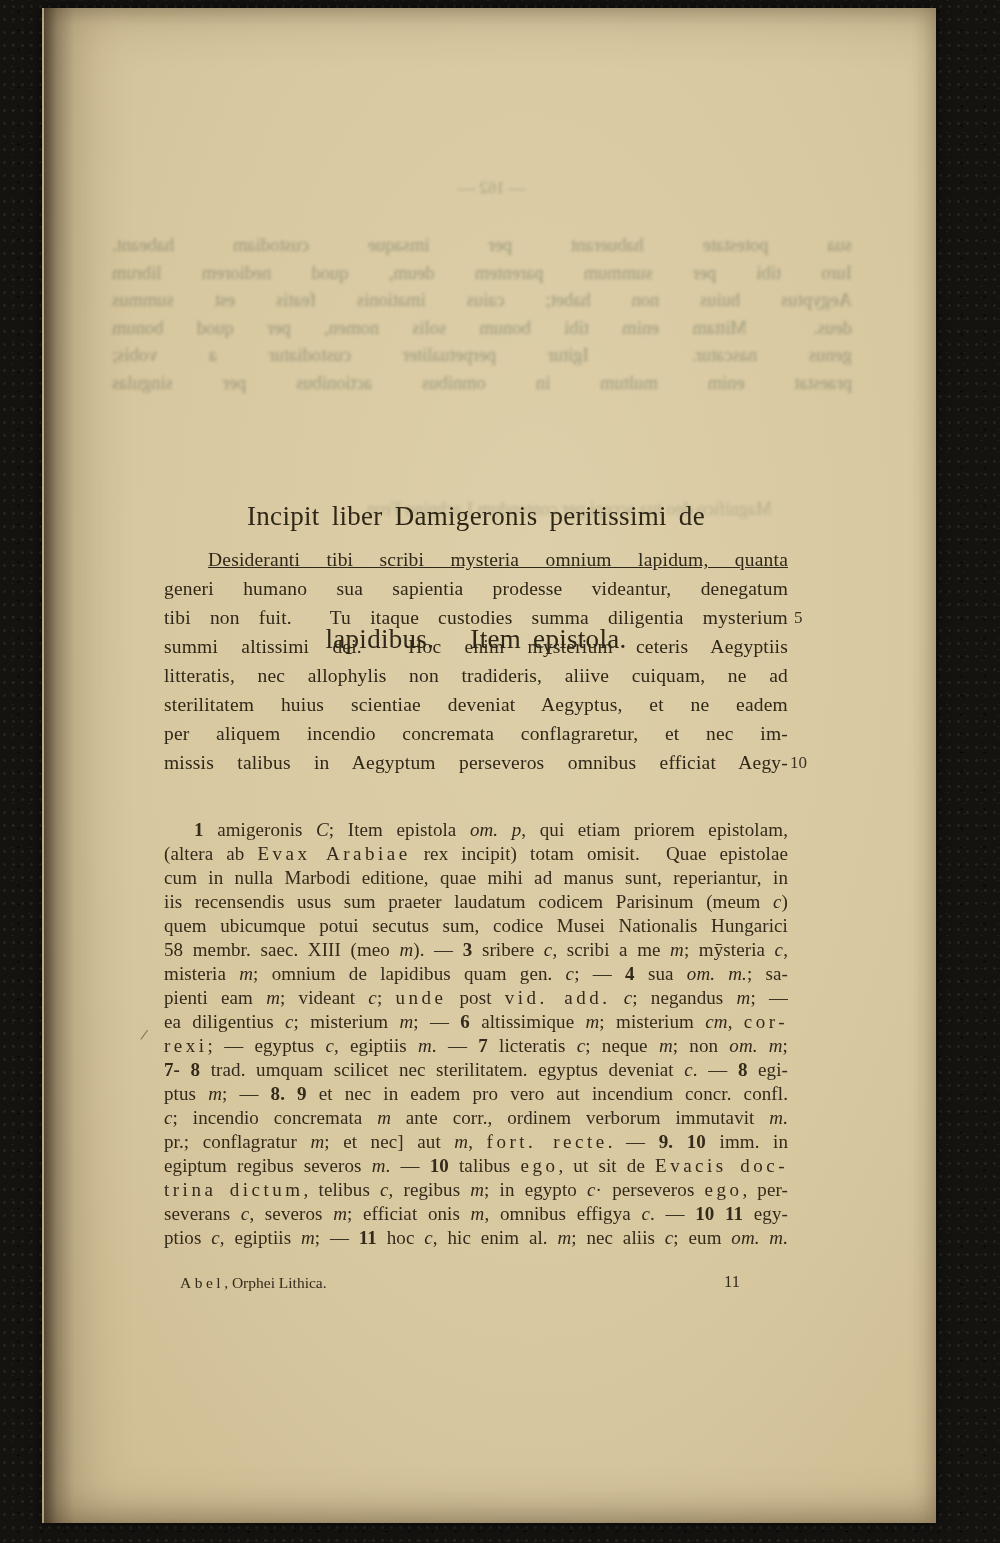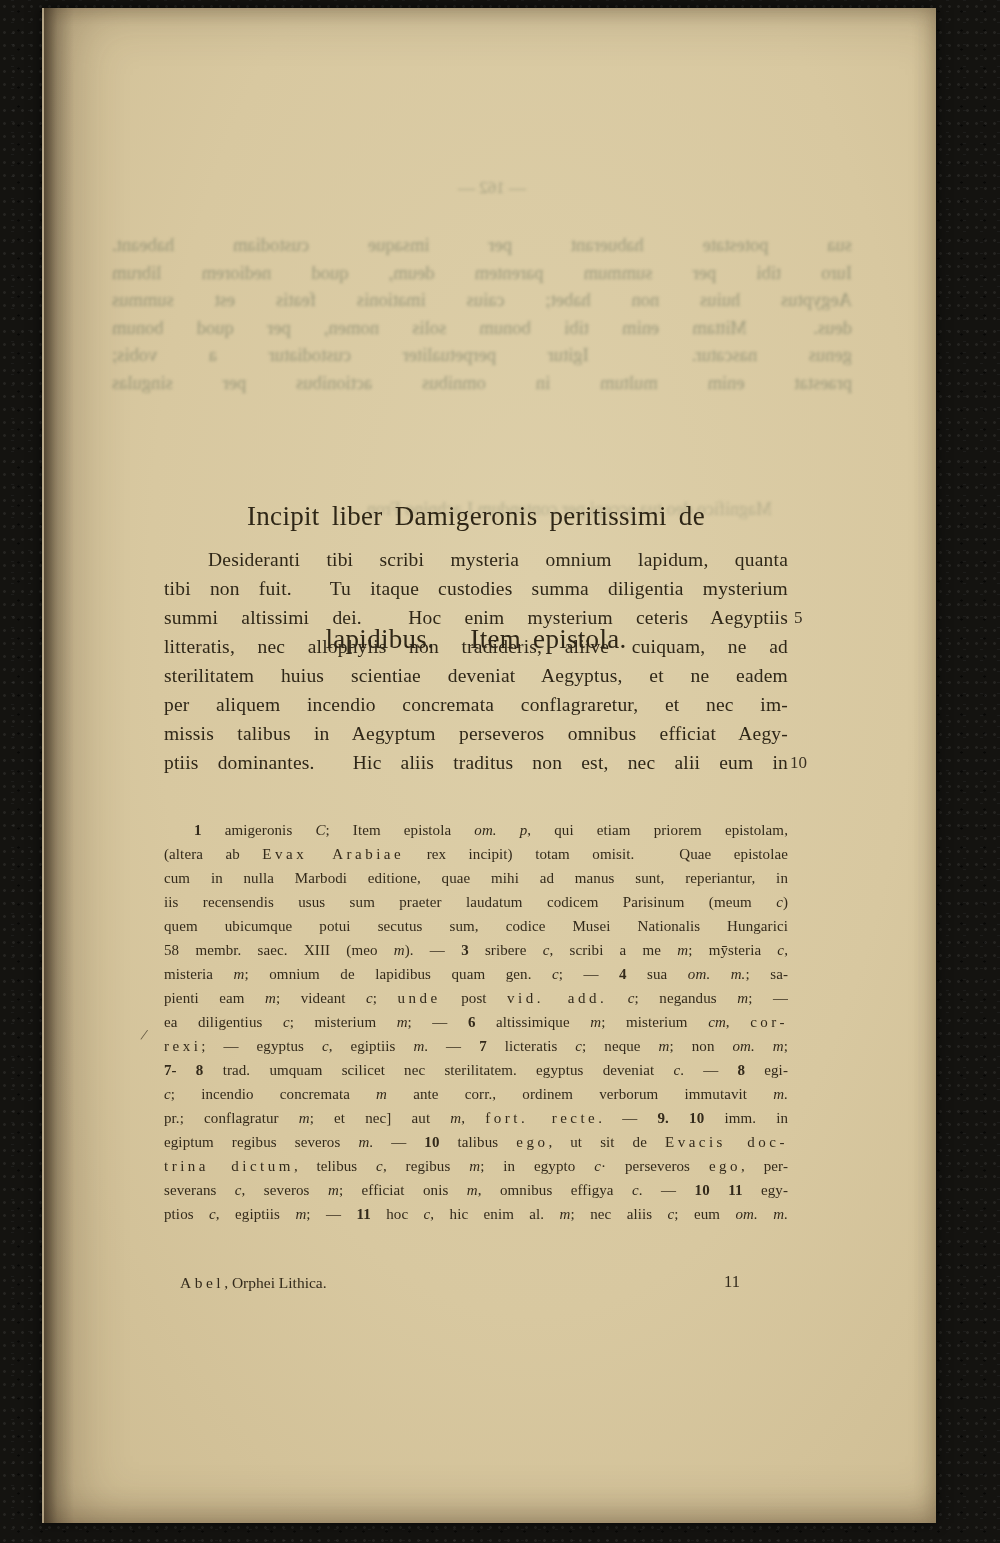--- a/index.html
+++ b/index.html
@@ -52,31 +52,31 @@
   .main {
     position: absolute; left: 122px; top: 537px; width: 624px;
     font-size: 19.5px; color: #2f2718;
     letter-spacing: 0.2px;
   }
   .mline {
     height: 29px; line-height: 29px;
     text-align: justify; text-align-last: justify;
     white-space: pre-wrap; overflow: hidden;
   }
-  .mline.indent { text-indent: 44px; }
+  .mline.indent { text-indent: 44px; text-decoration: underline; }
   .mline.lastline { text-align-last: justify; }
 
   .lineno {
     position: absolute; width: 40px;
     font-size: 17px; line-height: 29px; color: #3a3122;
   }
 
   .apparatus {
     position: absolute; left: 122px; top: 810px; width: 624px;
-    font-size: 15px; color: #332a1b;
+    font-size: 19px; color: #332a1b;
     letter-spacing: 0.1px;
   }
   .aline {
     height: 24px; line-height: 24px;
     text-align: justify; text-align-last: justify;
     white-space: pre-wrap; overflow: hidden;
   }
   .aline.indent { text-indent: 30px; }
   .sp { letter-spacing: 3.5px; font-family: Liberation Serif, serif; }
   b { font-weight: bold; }
@@ -137,44 +137,45 @@
   </div>
   <div class="st-lower">Magnifico deo tua accepi per contendum Lachpino Fron</div>
 
   <div class="title">
     <div>Incipit liber Damigeronis peritissimi de</div>
     <div>lapidibus.   Item epistola.</div>
   </div>
 
   <div class="main">
     <div class="mline indent">Desideranti tibi scribi mysteria omnium lapidum, quanta</div>
+    <div class="mline">generi humano sua sapientia prodesse videantur, denegatum</div>
     <div class="mline">tibi non fuit.  Tu itaque custodies summa diligentia mysterium</div>
     <div class="mline">summi altissimi dei.  Hoc enim mysterium ceteris Aegyptiis</div>
     <div class="mline">litteratis, nec allophylis non tradideris, aliive cuiquam, ne ad</div>
     <div class="mline">sterilitatem huius scientiae deveniat Aegyptus, et ne eadem</div>
     <div class="mline">per aliquem incendio concremata conflagraretur, et nec im-</div>
     <div class="mline">missis talibus in Aegyptum perseveros omnibus efficiat Aegy-</div>
-    <div class="mline lastline">ptiis dominantes.  Hic aliis traditus non est, nec alii eum in</div>
   </div>
 
   <span class="lineno" style="left:752px; top:595px;">5</span>
   <span class="lineno" style="left:748px; top:740px;">10</span>
 
   <div class="apparatus">
     <div class="aline indent"><b>1</b> amigeronis <i>C</i>; Item epistola <i>om. p</i>, qui etiam priorem epistolam,</div>
     <div class="aline">(altera ab <span class="sp">Evax Arabiae</span> rex incipit) totam omisit.  Quae epistolae</div>
     <div class="aline">cum in nulla Marbodi editione, quae mihi ad manus sunt, reperiantur, in</div>
     <div class="aline">iis recensendis usus sum praeter laudatum codicem Parisinum (meum <i>c</i>)</div>
     <div class="aline">quem ubicumque potui secutus sum, codice Musei Nationalis Hungarici</div>
     <div class="aline">58 membr. saec. XIII (meo <i>m</i>). — <b>3</b> sribere <i>c</i>, scribi a me <i>m</i>; mȳsteria <i>c</i>,</div>
     <div class="aline">misteria <i>m</i>; omnium de lapidibus quam gen. <i>c</i>; — <b>4</b> sua <i>om. m.</i>; sa-</div>
     <div class="aline">pienti eam <i>m</i>; videant <i>c</i>; <span class="sp">unde</span> post <span class="sp">vid. add.</span> <i>c</i>; negandus <i>m</i>; —</div>
     <div class="aline">ea diligentius <i>c</i>; misterium <i>m</i>; — <b>6</b> altissimique <i>m</i>; misterium <i>cm</i>, <span class="sp">cor-</span></div>
     <div class="aline"><span class="sp">rexi</span>; — egyptus <i>c</i>, egiptiis <i>m</i>. — <b>7</b> licteratis <i>c</i>; neque <i>m</i>; non <i>om. m</i>;</div>
     <div class="aline"><b>7- 8</b> trad. umquam scilicet nec sterilitatem. egyptus deveniat <i>c</i>. — <b>8</b> egi-</div>
+    <div class="aline">ptus <i>m</i>; — <b>8. 9</b> et nec in eadem pro vero aut incendium concr. confl.</div>
     <div class="aline"><i>c</i>; incendio concremata <i>m</i> ante corr., ordinem verborum immutavit <i>m.</i></div>
     <div class="aline">pr.; conflagratur <i>m</i>; et nec] aut <i>m</i>, <span class="sp">fort. recte</span>. — <b>9. 10</b> imm. in</div>
     <div class="aline">egiptum regibus severos <i>m</i>. — <b>10</b> talibus <span class="sp">ego</span>, ut sit de <span class="sp">Evacis doc-</span></div>
     <div class="aline"><span class="sp">trina dictum</span>, telibus <i>c</i>, regibus <i>m</i>; in egypto <i>c</i>· perseveros <span class="sp">ego</span>, per-</div>
     <div class="aline">severans <i>c</i>, severos <i>m</i>; efficiat onis <i>m</i>, omnibus effigya <i>c</i>. — <b>10 11</b> egy-</div>
     <div class="aline">ptios <i>c</i>, egiptiis <i>m</i>; — <b>11</b> hoc <i>c</i>, hic enim al. <i>m</i>; nec aliis <i>c</i>; eum <i>om. m.</i></div>
   </div>
 
   <div class="footer">
     <span class="sig"><span class="sp">Abel</span>, Orphei Lithica.</span>

